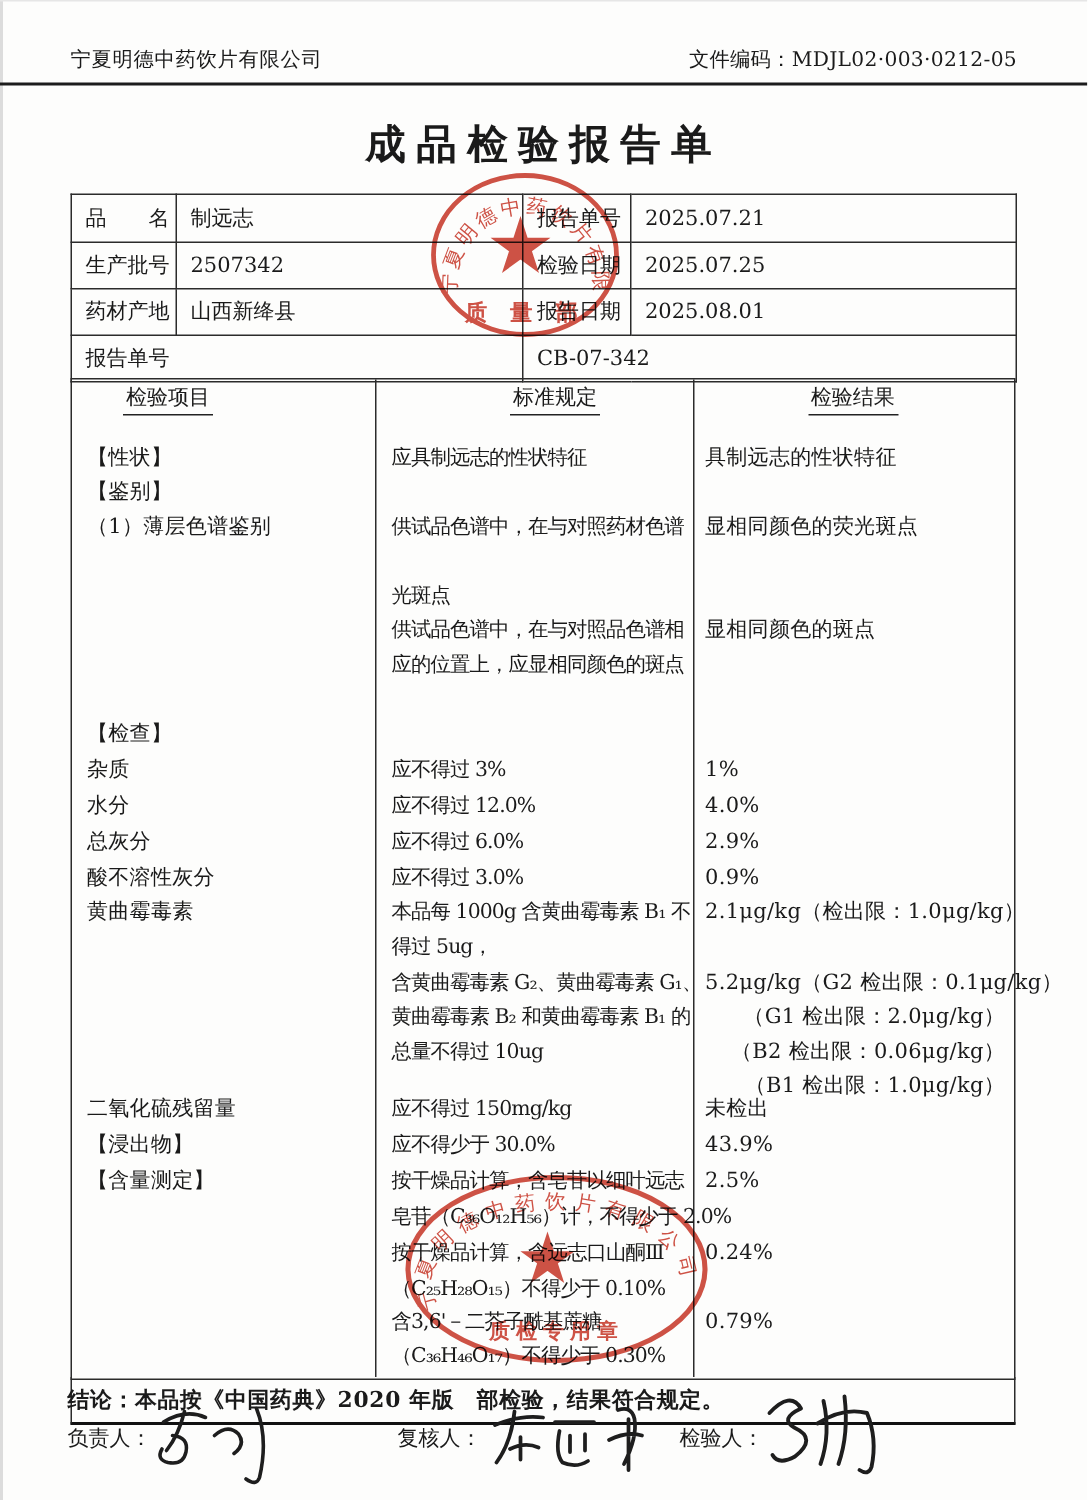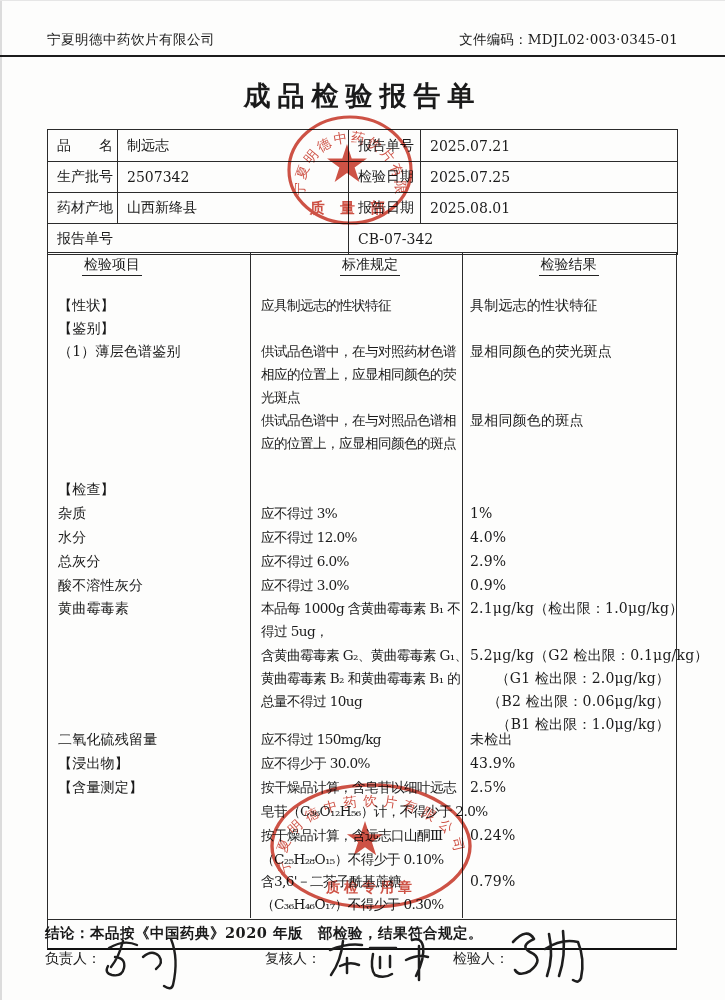--- a/index.html
+++ b/index.html
@@ -46,21 +46,21 @@
   .stamp text{fill:#c93a2c;font-family:"DejaVu Serif","Liberation Serif",serif;}
 </style>
 </head>
 <body>
 
 <div class="page">
   <div class="edge-left"></div>
   <div class="edge-top"></div>
 
   <div class="hdr-company">宁夏明德中药饮片有限公司</div>
-  <div class="hdr-code"><span>文件编码：</span><span>MDJL02·003·0345-01</span></div>
+  <div class="hdr-code"><span>文件编码：</span><span>MDJL02·003·0212-05</span></div>
   <div class="hdr-rule"></div>
 
   <h1 class="title">成品检验报告单</h1>
 
   <table class="info">
     <colgroup>
         <col style="width:70px">
         <col style="width:231px">
         <col style="width:72px">
         <col style="width:257px">
@@ -107,21 +107,20 @@
   <span class="t" style="left:58px;top:529px">水分</span>
   <span class="t" style="left:58px;top:553px">总灰分</span>
   <span class="t" style="left:58px;top:577px">酸不溶性灰分</span>
   <span class="t" style="left:58px;top:600px">黄曲霉毒素</span>
   <span class="t" style="left:58px;top:731px">二氧化硫残留量</span>
   <span class="t" style="left:58px;top:755px">【浸出物】</span>
   <span class="t" style="left:58px;top:779px">【含量测定】</span>
 
   <span class="t c2" style="left:261px;top:297px">应具制远志的性状特征</span>
   <span class="t c2" style="left:261px;top:343px">供试品色谱中，在与对照药材色谱</span>
-  <span class="t c2" style="left:261px;top:366px">相应的位置上，应显相同颜色的荧</span>
   <span class="t c2" style="left:261px;top:389px">光斑点</span>
   <span class="t c2" style="left:261px;top:412px">供试品色谱中，在与对照品色谱相</span>
   <span class="t c2" style="left:261px;top:435px">应的位置上，应显相同颜色的斑点</span>
   <span class="t c2" style="left:261px;top:505px">应不得过 3%</span>
   <span class="t c2" style="left:261px;top:529px">应不得过 12.0%</span>
   <span class="t c2" style="left:261px;top:553px">应不得过 6.0%</span>
   <span class="t c2" style="left:261px;top:577px">应不得过 3.0%</span>
   <span class="t c2" style="left:261px;top:600px">本品每 1000g 含黄曲霉毒素 B₁ 不</span>
   <span class="t c2" style="left:261px;top:623px">得过 5ug，</span>
   <span class="t c2" style="left:261px;top:670px">黄曲霉毒素 B₂ 和黄曲霉毒素 B₁ 的</span>

